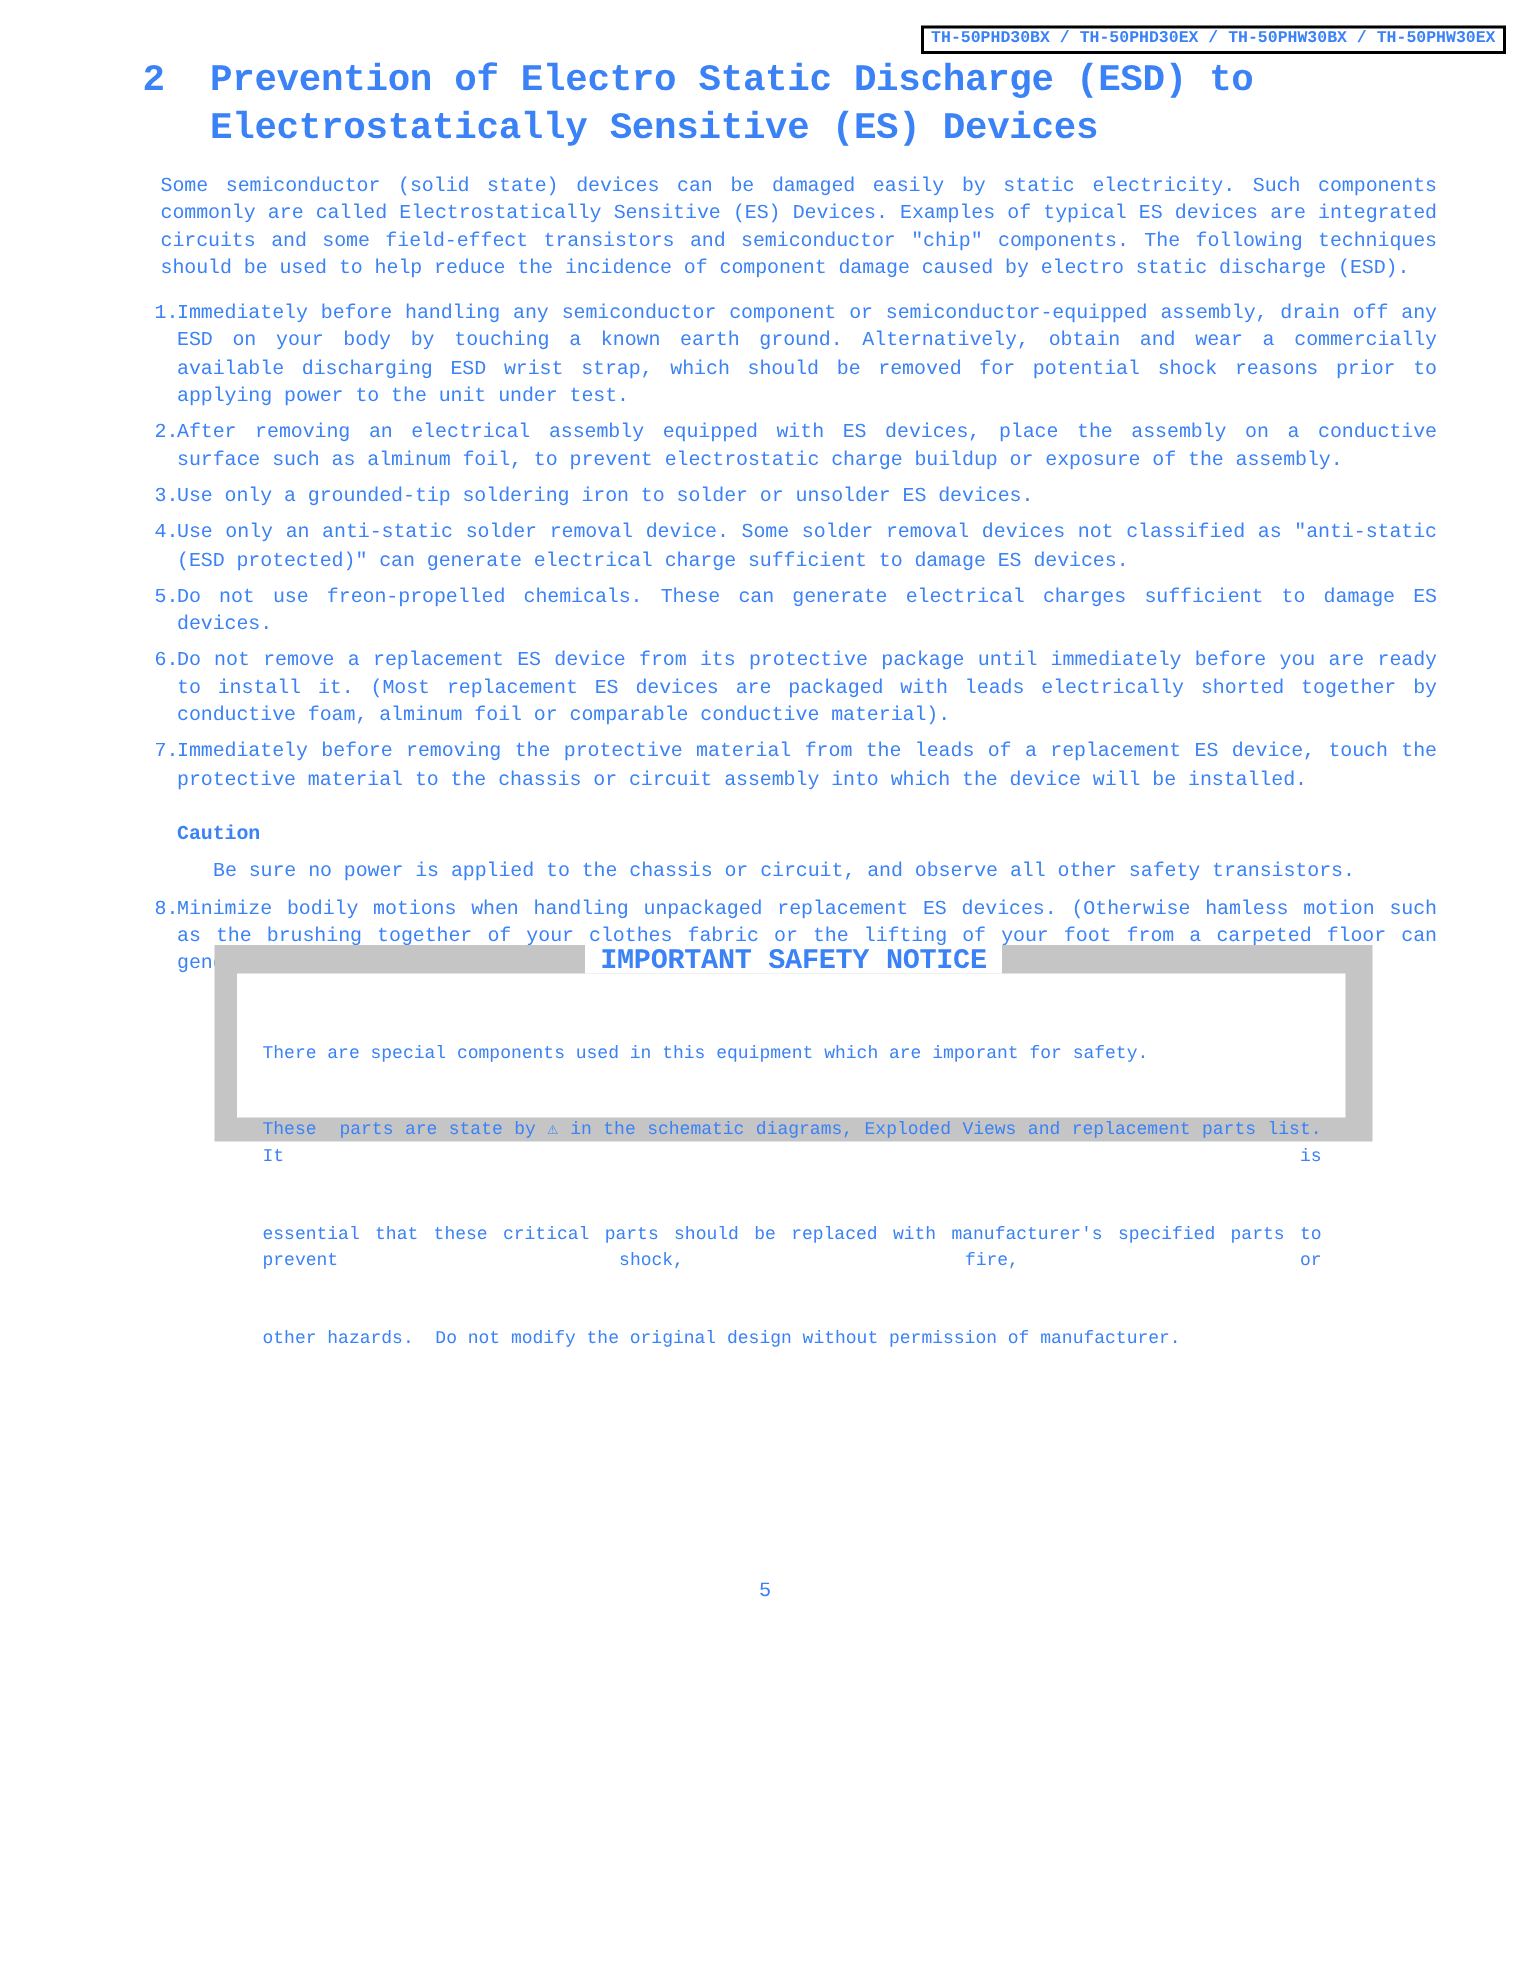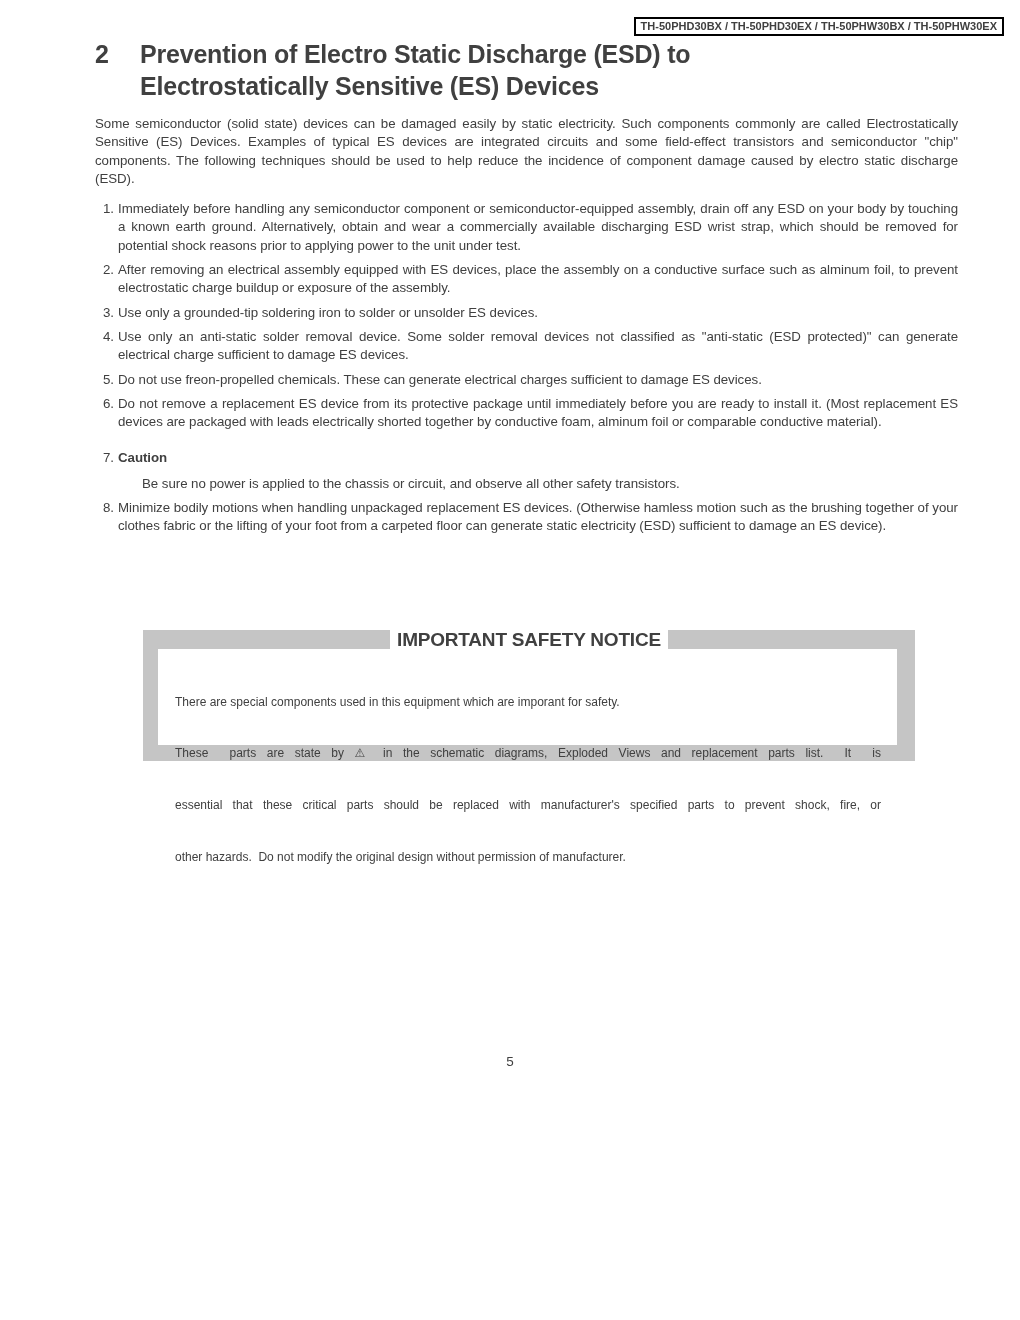--- a/index.html
+++ b/index.html
@@ -1,22 +1,22 @@
 <!DOCTYPE html>
 <html><head>
 <meta charset="utf-8">
 <style>
   html, body { margin: 0; padding: 0; background: #ffffff; }
   .page {
     position: relative;
     width: 1020px;
     height: 1092px;
     background: #ffffff;
-    font-family: Liberation Sans, sans-serif;
-    color: #404040;
+    font-family: Liberation Mono, monospace;
+    color: #3b82f6;
     overflow: hidden;
   }
 
   
   .models-box {
     position: absolute;
     top: 17px;
     right: 16px;
     border: 2px solid #000;
     padding: 1px 5px 2px 5px;
@@ -41,21 +41,21 @@
   
   .content {
     position: absolute;
     left: 95px;
     top: 115px;
     width: 863px;
     font-size: 13.3px;
     line-height: 18.3px;
     letter-spacing: -0.05px;
   }
-  .intro { text-align: justify; margin: 0 0 12px 0; }
+  .intro { text-align: justify; margin: 0 0 12px 12px; }
 
   .esd-list { margin: 0; padding: 0; list-style: none; }
   .item {
     position: relative;
     padding-left: 23px;
     text-align: justify;
     margin-bottom: 6px;
   }
   .item .num { position: absolute; left: 8px; top: 0; }
   .caution-label { font-weight: bold; margin-top: 18px; text-align: left; }
@@ -151,20 +151,21 @@
       <div class="item">
         <span class="num">5.</span>
         <span>Do not use freon-propelled chemicals. These can generate electrical charges sufficient to damage ES devices.</span>
       </div>
       <div class="item">
         <span class="num">6.</span>
         <span>Do not remove a replacement ES device from its protective package until immediately before you are ready to install it. (Most replacement ES devices are packaged with leads electrically shorted together by conductive foam, alminum foil or comparable conductive material).</span>
       </div>
       <div class="item">
         <span class="num">7.</span>
+        <span>Immediately before removing the protective material from the leads of a replacement ES device, touch the protective material to the chassis or circuit assembly into which the device will be installed.</span>
         <div class="caution-label">Caution</div>
         <div class="caution-text">Be sure no power is applied to the chassis or circuit, and observe all other safety transistors.</div>
       </div>
       <div class="item">
         <span class="num">8.</span>
         <span>Minimize bodily motions when handling unpackaged replacement ES devices. (Otherwise hamless motion such as the brushing together of your clothes fabric or the lifting of your foot from a carpeted floor can generate static electricity (ESD) sufficient to damage an ES device).</span>
       </div>
     </div>
   </div>
 

